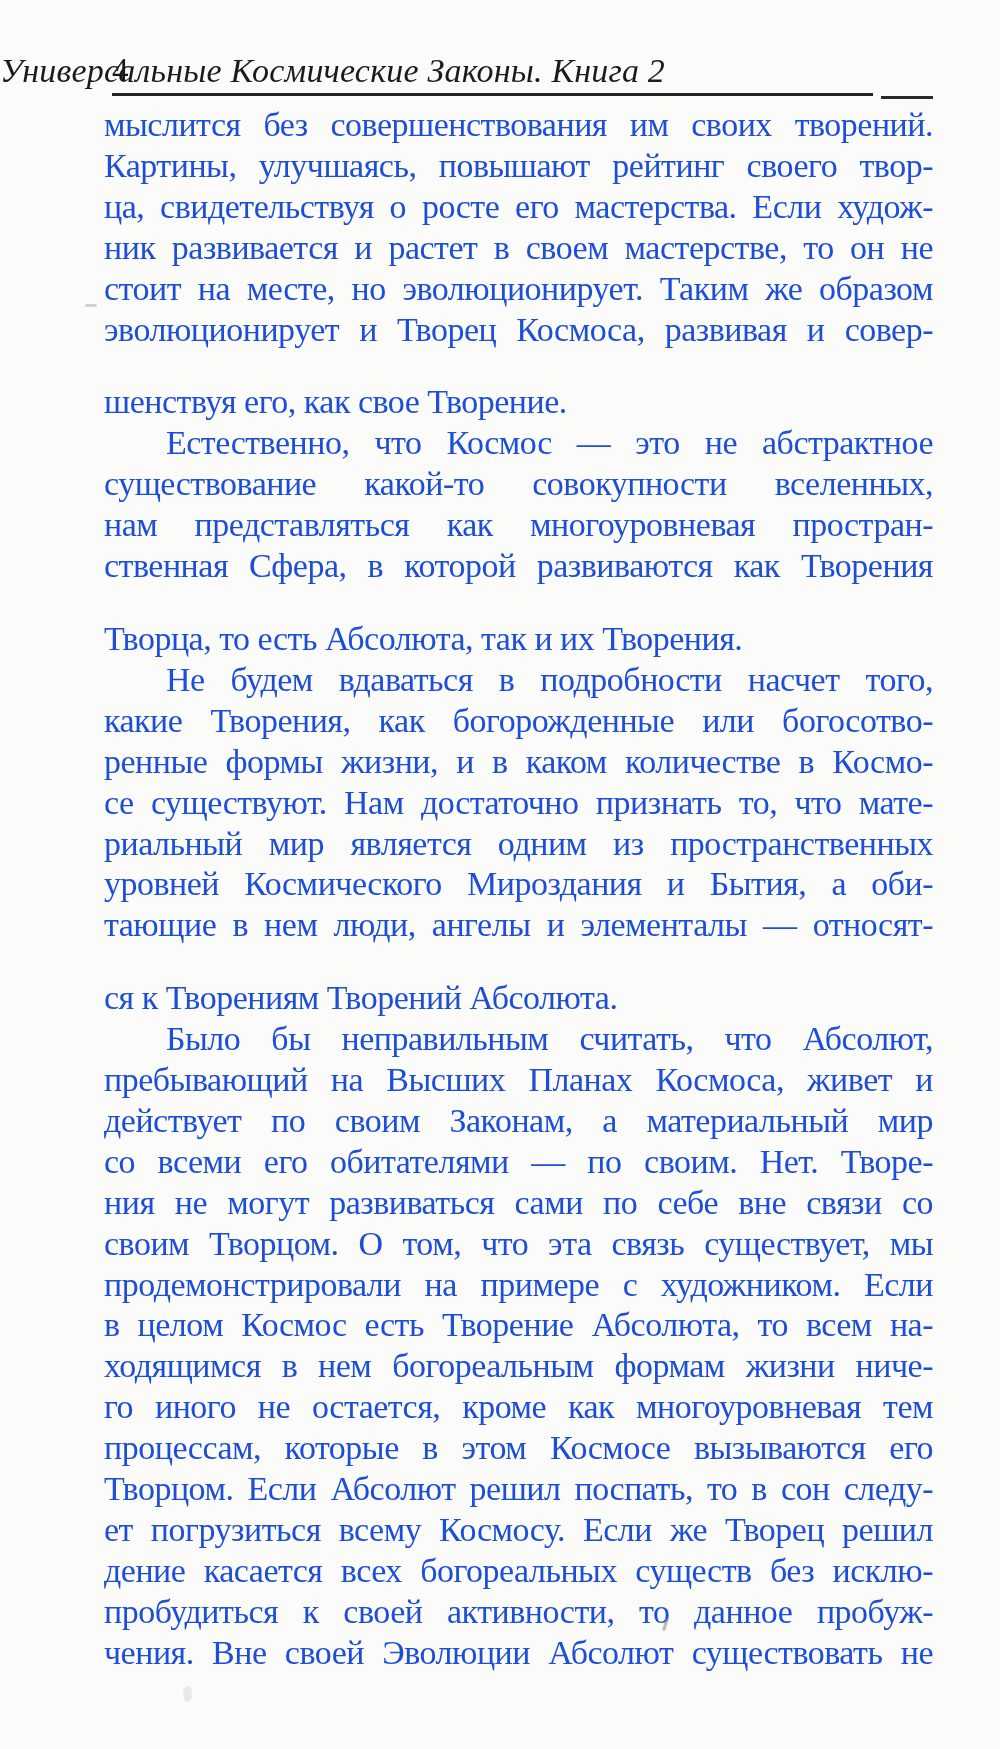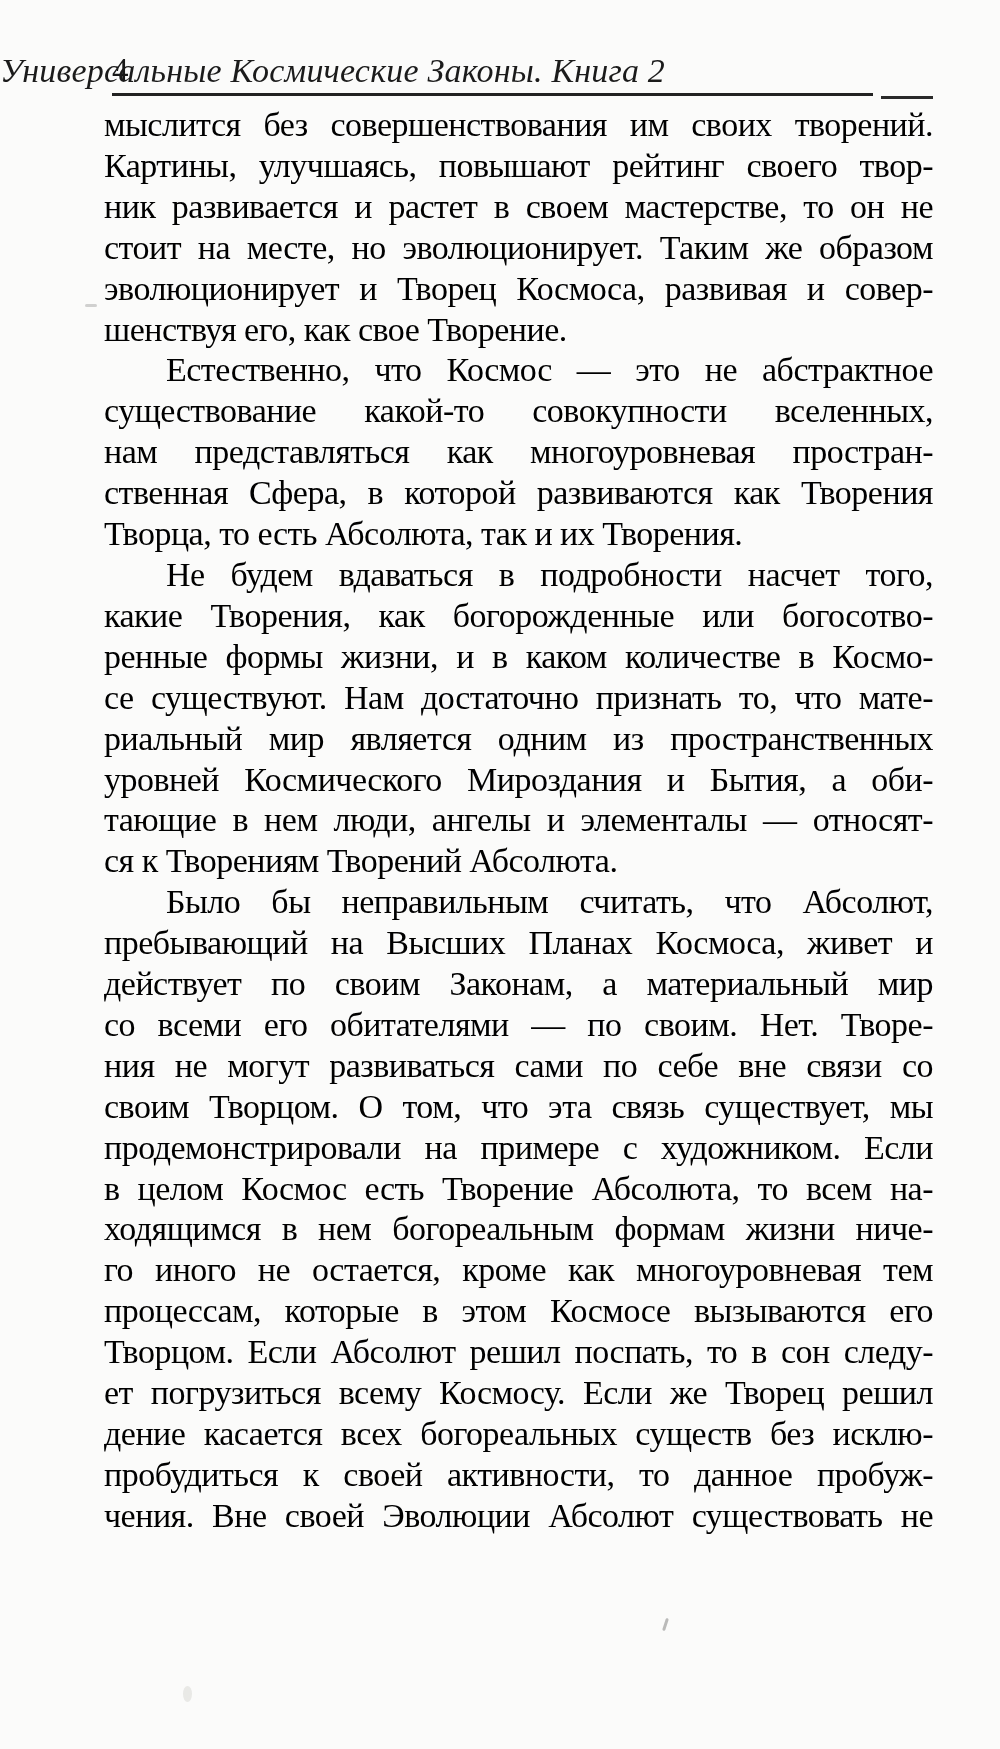--- a/index.html
+++ b/index.html
@@ -60,31 +60,31 @@
   }
   
   .page-body {
     position: absolute;
     top: 105px;
     left: 104px;
     width: 829px;
     font-size: 34px;
     line-height: 40.9px;
     letter-spacing: -0.5px;
-    color: #000000;
+    color: #1d4ed8;
   }
   .para { margin: 0; }
   .line {
     text-align: justify;
     text-align-last: justify;
     overflow: hidden;
     max-height: 41px;
     white-space: normal;
   }
-  .line.last { text-align-last: left; }
+  .line.last { text-align-last: left; margin-top: 32px; }
   .para.indent .line:first-child { text-indent: 62px; }
   
   .artifact { position: absolute; pointer-events: none; }
   .artifact-dash {
     left: 85px; top: 304px;
     width: 12px; height: 3px;
     background: #c2c2c0; opacity: .75;
     border-radius: 2px;
   }
   .artifact-tick {
@@ -109,20 +109,21 @@
   <span class="running-title">Универсальные Космические Законы. Книга 2</span>
 </header>
 
 <div class="header-rule-1"></div>
 <div class="header-rule-2"></div>
 
 <main class="page-body">
     <div class="para">
       <div class="line">мыслится без совершенствования им своих творений.</div>
       <div class="line">Картины, улучшаясь, повышают рейтинг своего твор-</div>
+      <div class="line">ца, свидетельствуя о росте его мастерства. Если худож-</div>
       <div class="line">ник развивается и растет в своем мастерстве, то он не</div>
       <div class="line">стоит на месте, но эволюционирует. Таким же образом</div>
       <div class="line">эволюционирует и Творец Космоса, развивая и совер-</div>
       <div class="line last">шенствуя его, как свое Творение.</div>
     </div>
     <div class="para indent">
       <div class="line">Естественно, что Космос — это не абстрактное</div>
       <div class="line">существование какой-то совокупности вселенных,</div>
       <div class="line">нам представляться как многоуровневая простран-</div>
       <div class="line">ственная Сфера, в которой развиваются как Творения</div>

